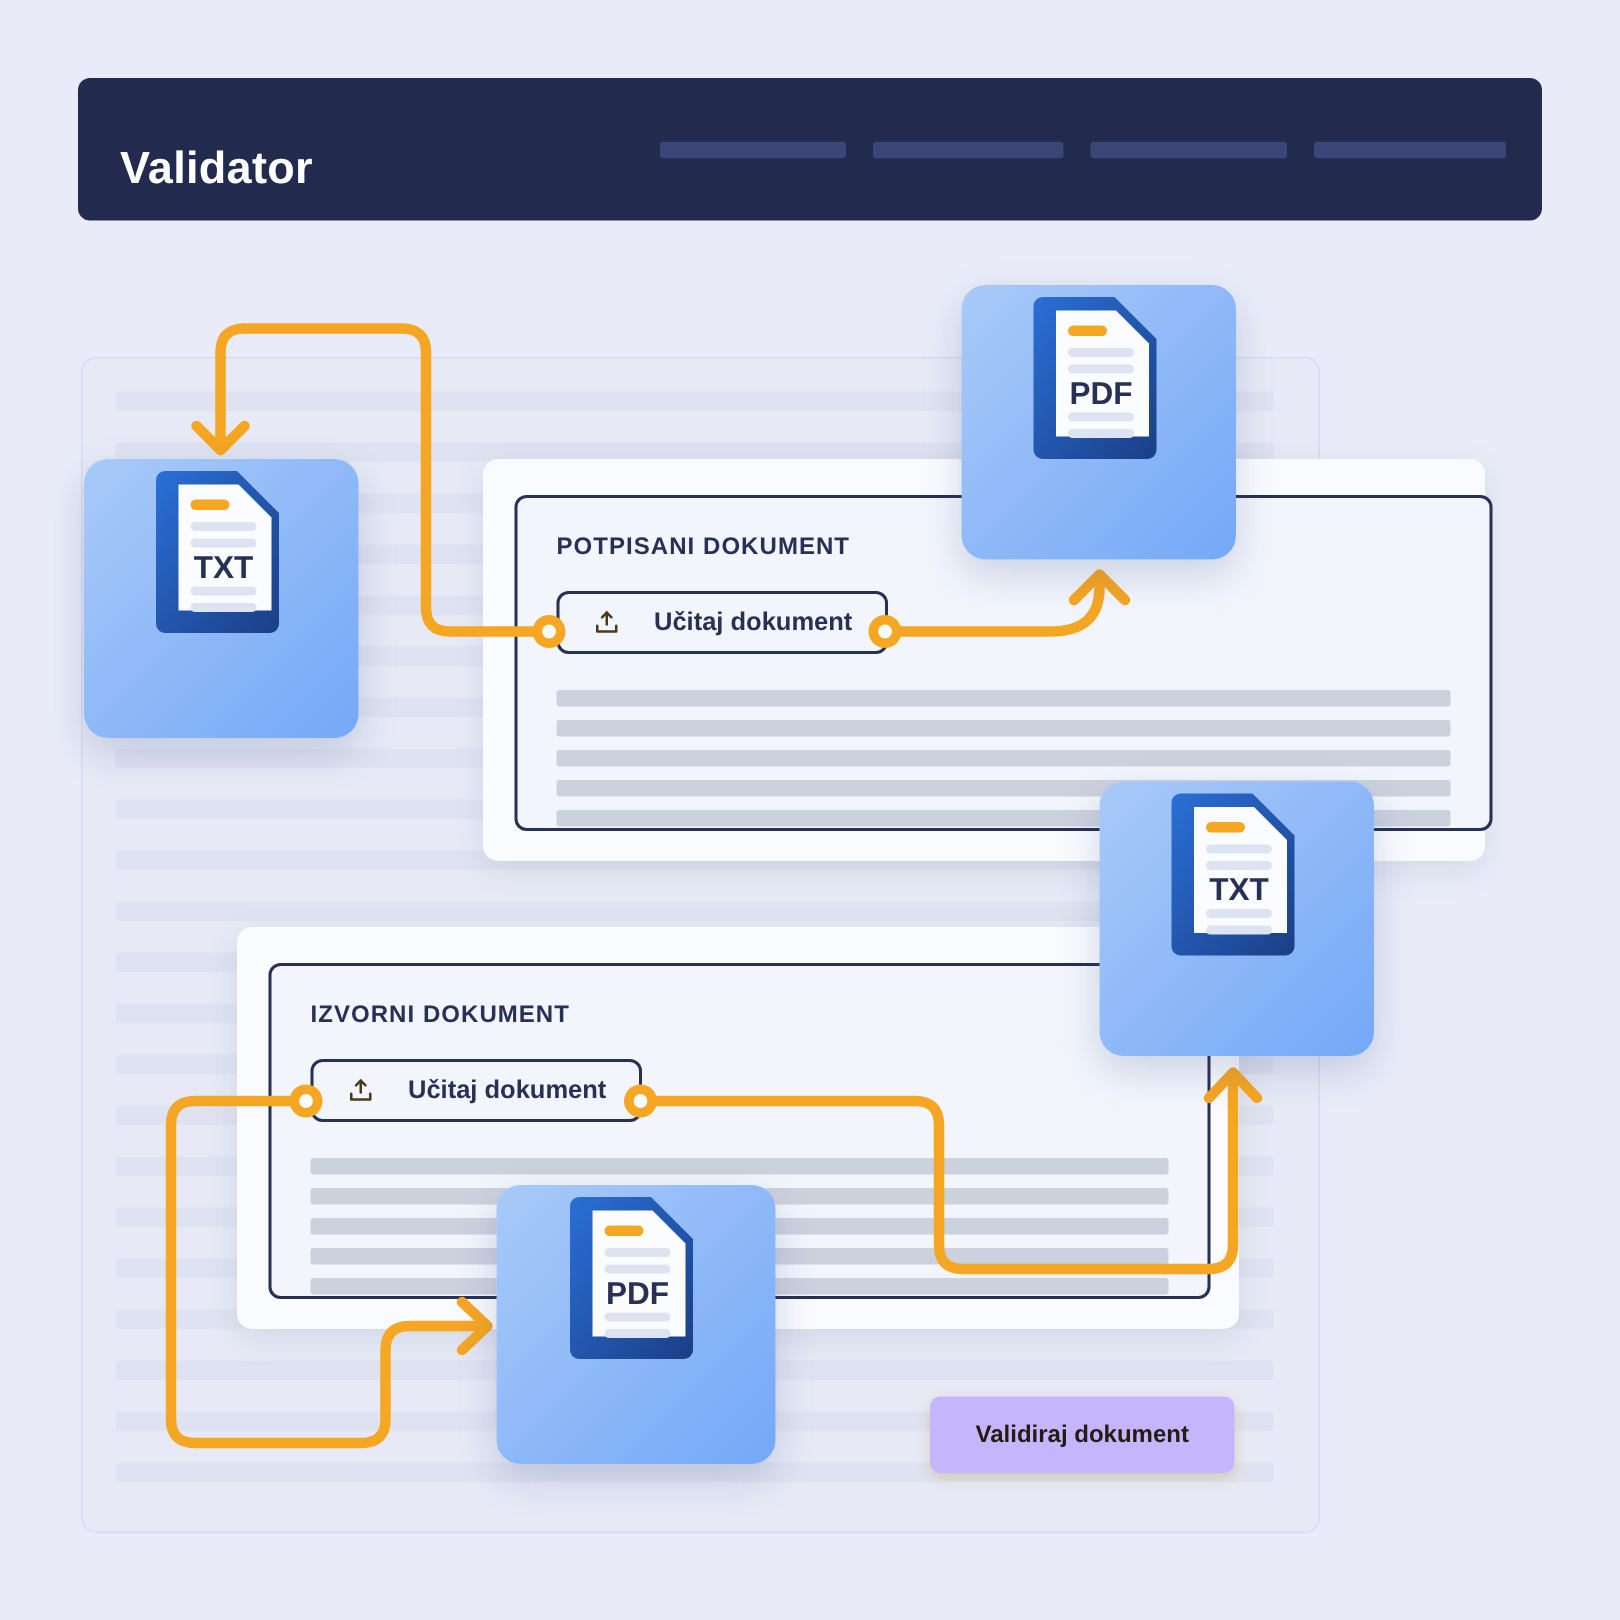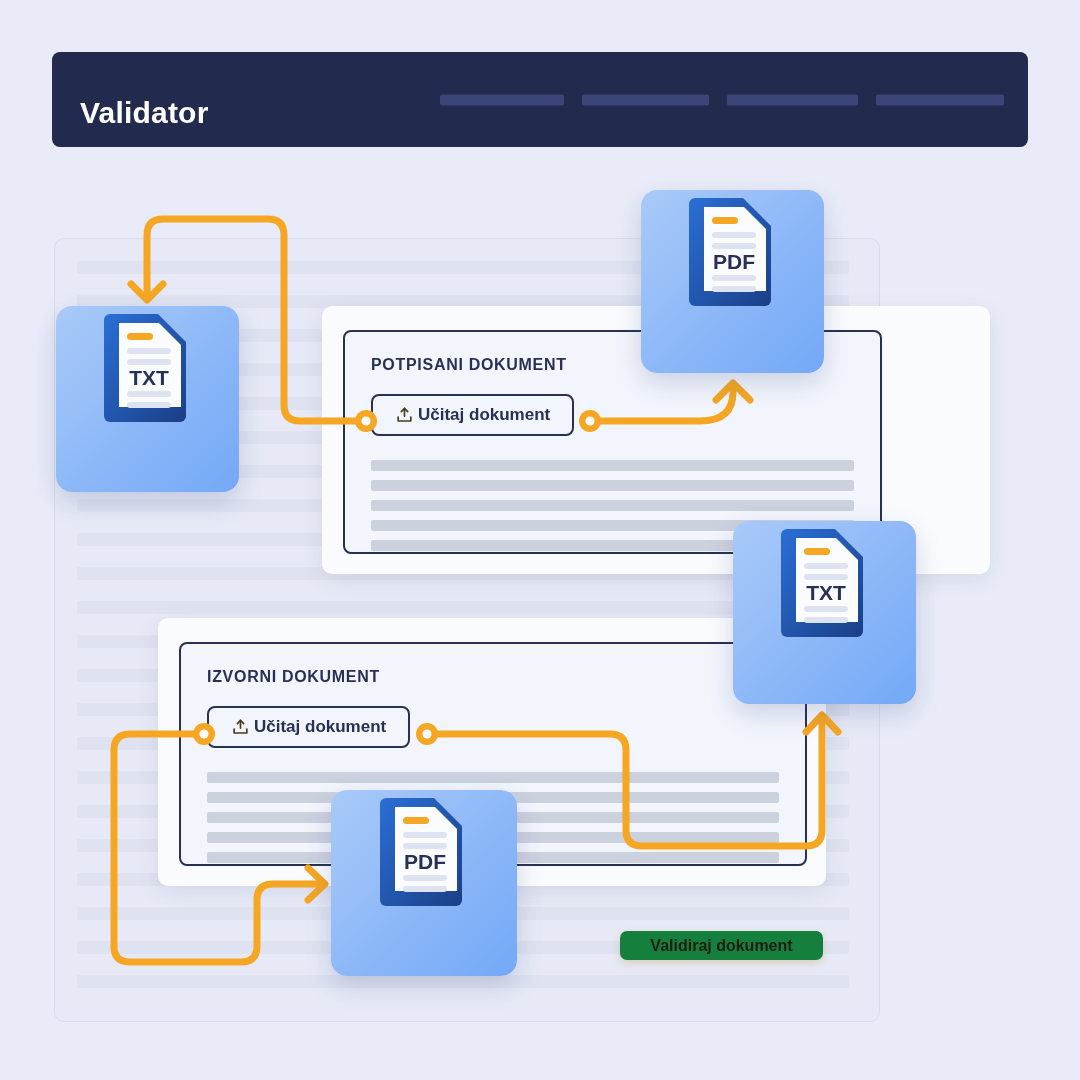--- a/index.html
+++ b/index.html
@@ -40,30 +40,30 @@
     box-shadow:0 6px 22px rgba(40,50,90,.10);
   }
   .sheet-a{ left:322px; top:306px; width:668px; height:268px; }
   .sheet-b{ left:158px; top:618px; width:668px; height:268px; }
 
   
   .panel{
     position:absolute; border:2px solid #273055; border-radius:8px;
     background:#f2f5fc;
   }
-  .panel-a{ left:343px; top:330px; width:539px; height:224px; }
+  .panel-a{ left:343px; top:330px; width:652px; height:224px; }
   .panel-b{ left:179px; top:642px; width:628px; height:224px; }
   .panel-label{
     position:absolute; left:26px; top:24px;
     font-size:16px; font-weight:bold; color:#273055; letter-spacing:.7px;
   }
   .upload-btn{
     position:absolute; left:26px; top:62px; height:42px;
     border:2px solid #273055; border-radius:8px; background:#f2f5fc;
-    display:flex; align-items:center; gap:4px; padding:0 22px;
+    display:flex; align-items:center; gap:22px; padding:0 22px;
     cursor:pointer;
   }
   .upload-btn .label{ font-size:17px; font-weight:bold; color:#273055; white-space:nowrap; }
   .up-ico{ width:19px; height:19px; display:block; }
   .panel-lines{ position:absolute; left:26px; right:26px; top:128px; }
   .panel-lines .pl{ height:11px; background:#ccd1de; border-radius:2px; margin-bottom:9px; }
 
   
   .file-tile{
     position:absolute; border-radius:16px;
@@ -75,22 +75,22 @@
   .tile-pdf-1{ left:641px; top:190px; width:183px; height:183px; }
   .tile-txt-2{ left:733px; top:521px; width:183px; height:183px; }
   .tile-pdf-2{ left:331px; top:790px; width:186px; height:186px; }
   .doc-svg{ display:block; }
 
   
   .wires{ position:absolute; left:0; top:0; width:1080px; height:1080px; pointer-events:none; }
 
   
   .validate-btn{
-    position:absolute; left:620px; top:931px; width:203px; height:29px;
-    background:#15803d; border:none; border-radius:7px;
+    position:absolute; left:620px; top:931px; width:203px; height:51px;
+    background:#c4b5fd; border:none; border-radius:7px;
     color:#221d12; font-size:16px; font-weight:bold;
     font-family:"Liberation Sans", sans-serif; cursor:pointer;
     box-shadow:0 3px 9px rgba(180,120,20,.25);
   }
 </style>
 </head>
 <body>
 
 <div id="stage">
 

